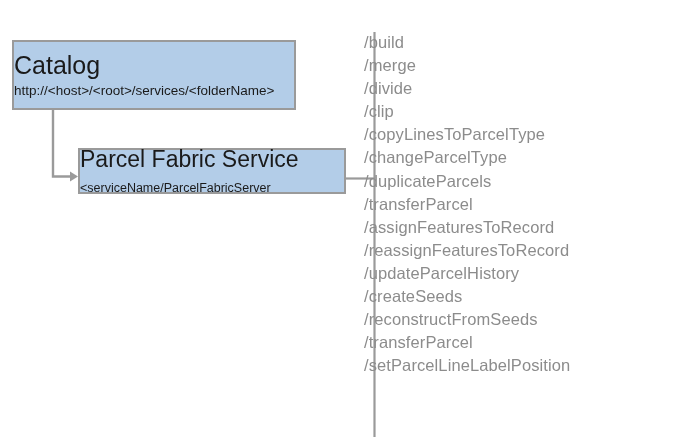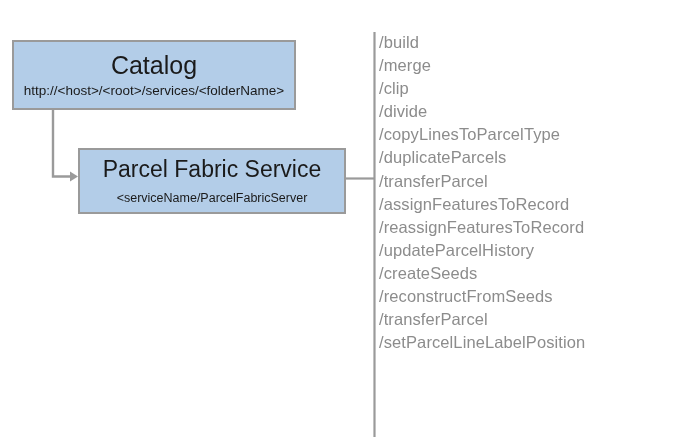--- a/index.html
+++ b/index.html
@@ -24,36 +24,36 @@
   }
 
   
   .node-box {
     position: absolute;
     box-sizing: border-box;
     background: #b3cde8;
     border: 2px solid #9a9a9a;
     display: flex;
     flex-direction: column;
-    align-items: center;
+    align-items: flex-start;
     justify-content: center;
   }
 
   #catalog-node {
     left: 12px;
     top: 40px;
     width: 284px;
     height: 70px;
   }
 
   #parcel-fabric-service-node {
     left: 78px;
     top: 148px;
     width: 268px;
-    height: 66px;
+    height: 46px;
   }
 
   .node-title {
     color: #1a1a1a;
     font-size: 25px;
     line-height: 28px;
     font-weight: 400;
     white-space: nowrap;
   }
   #parcel-fabric-service-node .node-title {
@@ -79,21 +79,21 @@
     left: 0;
     top: 0;
     width: 690px;
     height: 442px;
     pointer-events: none;
   }
 
   
   #operations-list {
     position: absolute;
-    left: 379px;
+    left: 364px;
     top: 31px;
     width: 300px;
   }
   .operation-item {
     color: #8c8c8c;
     font-size: 16.5px;
     line-height: 23.1px;
     white-space: nowrap;
     letter-spacing: 0.1px;
   }
@@ -119,23 +119,24 @@
   </div>
 
   <div class="node-box" id="parcel-fabric-service-node">
     <div class="node-title">Parcel Fabric Service</div>
     <div class="node-subtitle">&lt;serviceName/ParcelFabricServer</div>
   </div>
 
   <div id="operations-list">
       <div class="operation-item">/build</div>
       <div class="operation-item">/merge</div>
+      <div class="operation-item">/divide</div>
       <div class="operation-item">/clip</div>
-      <div class="operation-item">/divide</div>
       <div class="operation-item">/copyLinesToParcelType</div>
+      <div class="operation-item">/changeParcelType</div>
       <div class="operation-item">/duplicateParcels</div>
       <div class="operation-item">/transferParcel</div>
       <div class="operation-item">/assignFeaturesToRecord</div>
       <div class="operation-item">/reassignFeaturesToRecord</div>
       <div class="operation-item">/updateParcelHistory</div>
       <div class="operation-item">/createSeeds</div>
       <div class="operation-item">/reconstructFromSeeds</div>
       <div class="operation-item">/transferParcel</div>
       <div class="operation-item">/setParcelLineLabelPosition</div>
     </div>

